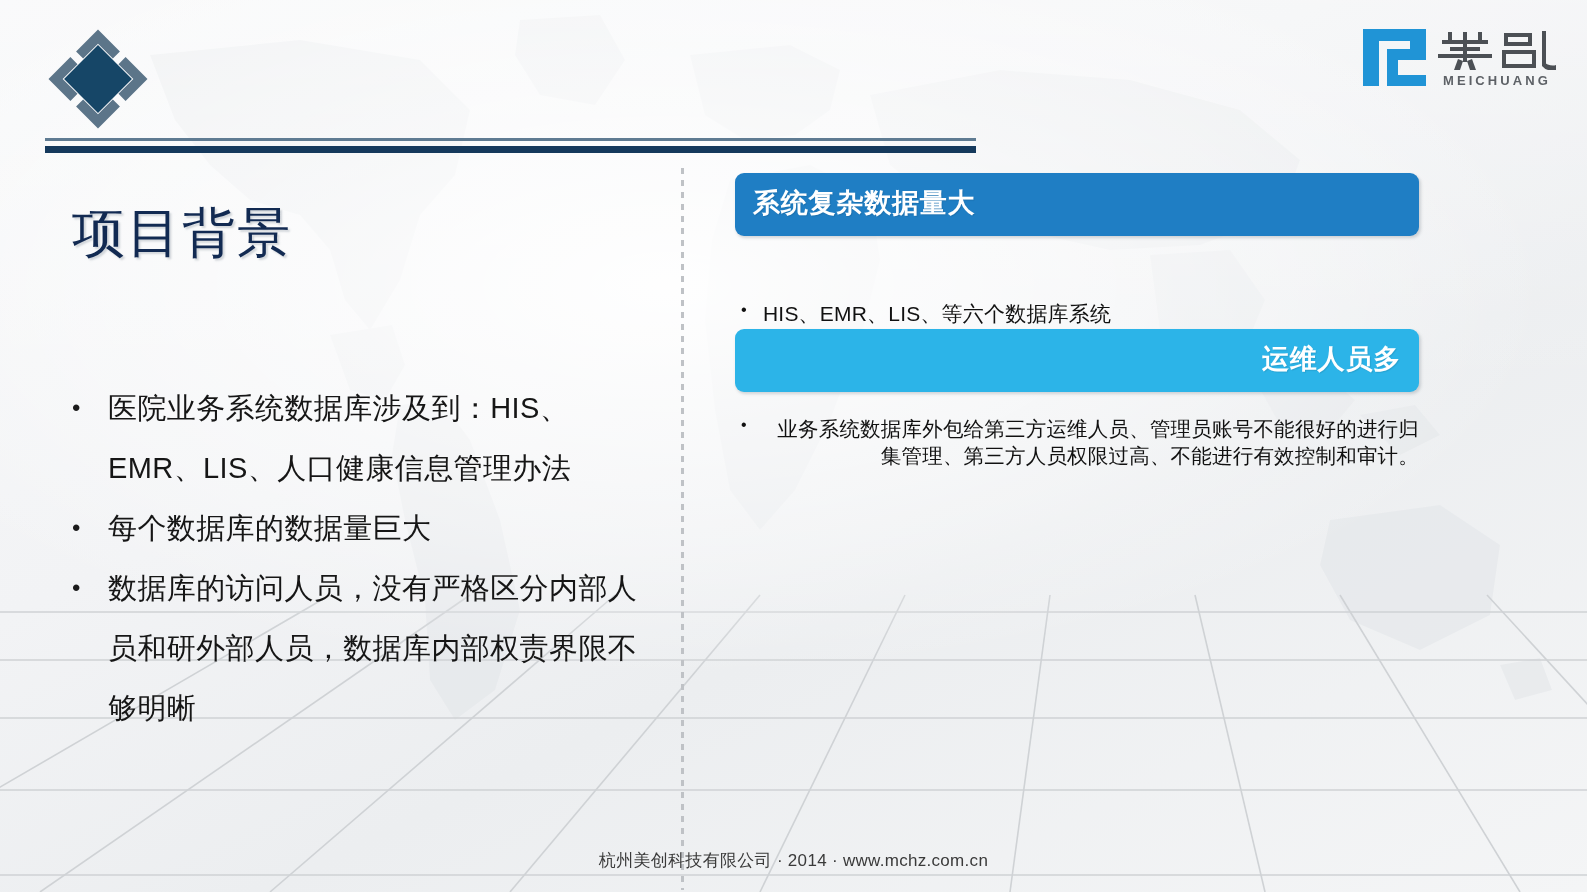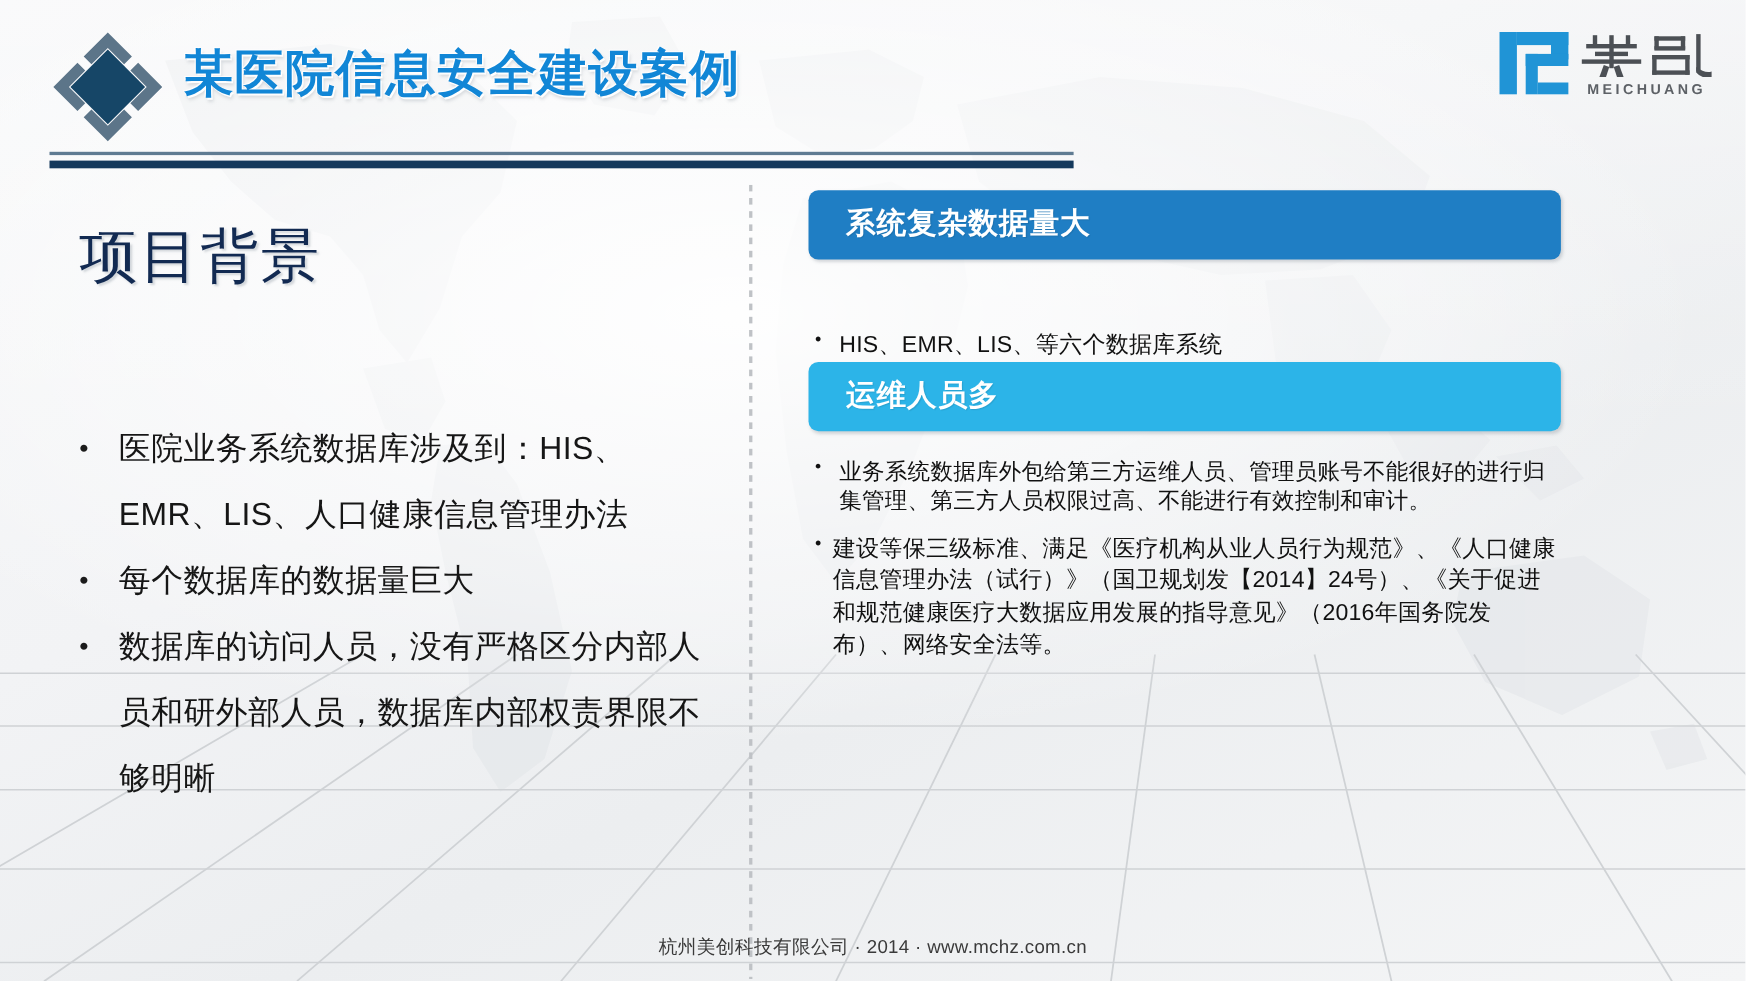--- a/index.html
+++ b/index.html
@@ -125,21 +125,21 @@
 
   
   .panels {
     position: absolute;
     left: 735px; top: 173px;
     width: 684px;
   }
   .panel + .panel { margin-top: 0; }
   .panel-bar {
     border-radius: 9px;
-    padding: 14px 34px 15px;
+    padding: 14px 18px 15px;
     box-shadow: 1.5px 2px 3px rgba(120,130,140,0.30);
   }
   .panel-bar-title {
     font-size: 27px;
     font-weight: bold;
     letter-spacing: 0.8px;
     color: #ffffff;
     text-shadow: 1px 1px 1px rgba(0,0,0,0.10);
     line-height: 1.25;
   }
@@ -156,21 +156,21 @@
     left: 6px; top: -0.06em;
     font-size: 0.78em;
   }
   .p1 .panel-bar { background: #1f7ec4; }
   .p2 .panel-bar { background: #2cb4e8; }
   .p3 .panel-bar { background: #1f7ec4; }
 
   .p1 .panel-body { margin-top: 62px; }
   .p1 .panel-body li { font-size: 21px; line-height: 1.5; padding-left: 28px; }
 
-  .p2 { margin-top: 86px; }
+  .p2 { margin-top: 86px; text-align: right; }
   .p2 .panel-body { margin-top: 23px; }
   .p2 .panel-body li { font-size: 20.5px; line-height: 1.34; padding-left: 28px; }
 
   .p3 { margin-top: 47px; }
   .p3 .panel-body { margin-top: 14px; }
   .p3 .panel-body li { font-size: 21px; line-height: 1.4; padding-left: 22px; }
 
   
   .footer {
     position: absolute;
@@ -239,21 +239,20 @@
 
       <path d="M-35 -35 H-4 V-25 H-25 V-4 H-35 Z" fill="#5c7589"></path>
       <path d="M35 35 H4 V25 H25 V4 H35 Z" fill="#5c7589"></path>
       <path d="M35 -35 V-4 H25 V-25 H4 V-35 Z" fill="#5c7589"></path>
       <path d="M-35 35 V4 H-25 V25 H-4 V35 Z" fill="#5c7589"></path>
 
       <rect x="-24" y="-24" width="48" height="48" fill="#164667"></rect>
     </g>
   </svg>
 
-  <div class="page-title">某医院信息安全建设案例</div>
   <div class="rule-thin"></div>
   <div class="rule-thick"></div>
 
   <div class="brand-logo">
     <svg class="brand-mark" width="63" height="57" viewBox="0 0 63 57" aria-hidden="true">
       <rect x="0" y="0" width="16" height="57" fill="#2094d6"></rect>
       <rect x="16" y="0" width="47" height="12" fill="#2094d6"></rect>
       <rect x="47" y="0" width="16" height="25" fill="#2094d6"></rect>
       <rect x="24" y="20" width="39" height="11" fill="#2094d6"></rect>
       <rect x="24" y="20" width="11" height="37" fill="#2094d6"></rect>
@@ -312,22 +311,19 @@
     <div class="panel p2">
       <div class="panel-bar">
         <div class="panel-bar-title">运维人员多</div>
       </div>
       <ul class="panel-body">
         <li>业务系统数据库外包给第三方运维人员、管理员账号不能很好的进行归集管理、第三方人员权限过高、不能进行有效控制和审计。</li>
       </ul>
     </div>
 
     <div class="panel p3">
-      <ul class="panel-body">
-        <li>建设等保三级标准、满足《医疗机构从业人员行为规范》、《人口健康信息管理办法（试行）》（国卫规划发【2014】24号）、《关于促进和规范健康医疗大数据应用发展的指导意见》（2016年国务院发布）、网络安全法等。</li>
-      </ul>
     </div>
 
   </div>
 
   <div class="footer">杭州美创科技有限公司 · 2014 · www.mchz.com.cn</div>
 
 </div>
 
 </body></html>

